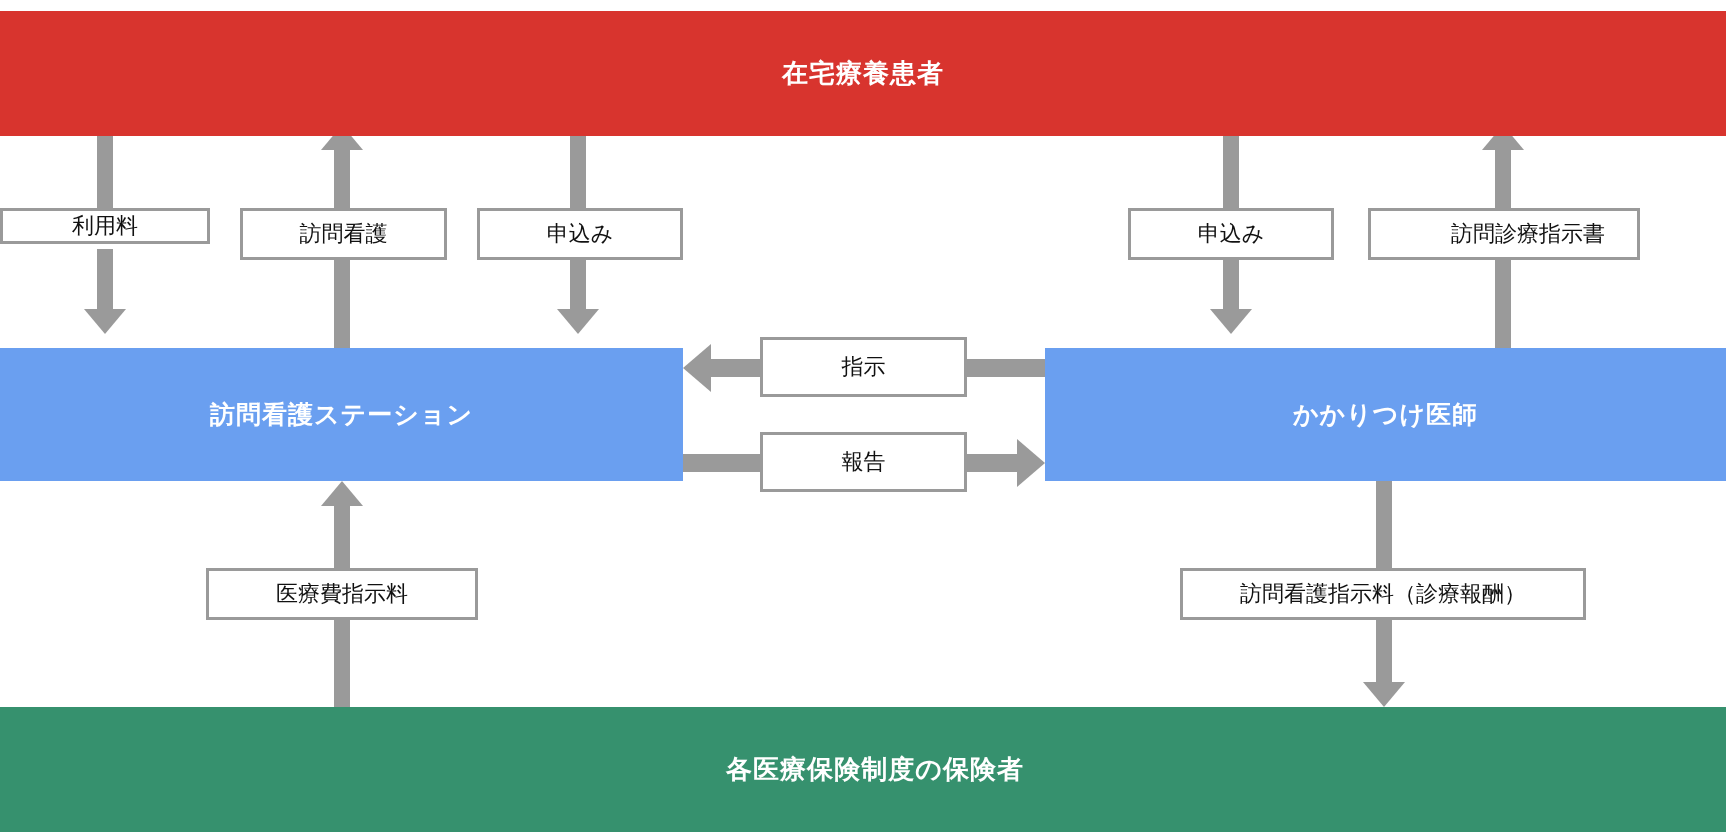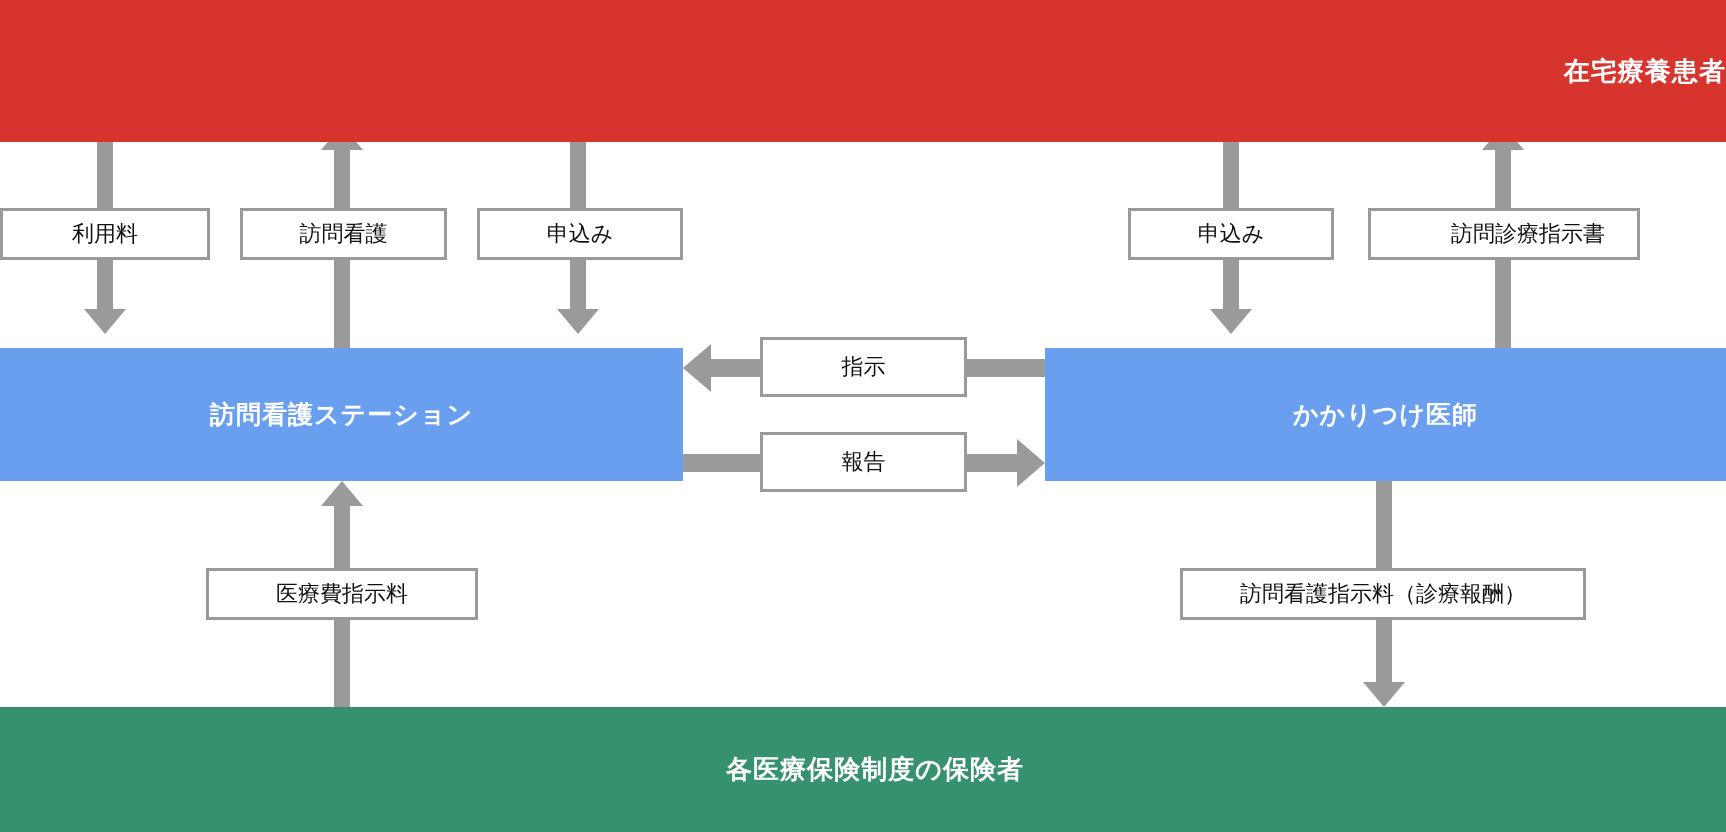--- a/index.html
+++ b/index.html
@@ -11,21 +11,21 @@
   }
   #stage{position:relative;width:1726px;height:832px;background:#fff;}
 
   
   .band{
     position:absolute;
     display:flex;align-items:center;justify-content:center;
     color:#ffffff;font-weight:bold;letter-spacing:.04em;
     z-index:4;
   }
-  .band-top{left:0;top:0;width:1726px;height:142px;font-size:26px;justify-content:flex-end;}
+  .band-top{left:0;top:11px;width:1726px;height:125px;font-size:26px;}
   .band-bottom{left:0;top:707px;width:1726px;height:125px;font-size:26px;}
   .band-mid{top:348px;height:133px;font-size:25px;}
   .band-left{left:0;width:683px;}
   .band-right{left:1045px;width:681px;}
   .vshaft{position:absolute;background:#9a9a9a;width:16px;z-index:1;}
   .hshaft{position:absolute;background:#9a9a9a;height:18px;z-index:1;}
   .head-down{
     position:absolute;width:0;height:0;
     border-left:21px solid transparent;border-right:21px solid transparent;
     border-top:25px solid #9a9a9a;z-index:1;
@@ -63,21 +63,21 @@
 
 <div id="stage">
 
   <div class="band band-top" style="background:#d8342e;">
     <span>在宅療養患者</span>
   </div>
 
   <div class="vshaft" style="left:97px;  top:125px; height:85px;"></div>
   <div class="vshaft" style="left:97px;  top:249px; height:62px;"></div>
   <div class="head-down" style="left:84px;  top:309px;"></div>
-  <div class="chip" style="left:0px; top:208px; width:210px; height:52px;">
+  <div class="chip" style="left:0px; top:208px; width:210px; height:36px;">
     <span>利用料</span>
   </div>
 
   <div class="head-up" style="left:321px; top:125px;"></div>
   <div class="vshaft" style="left:334px; top:150px; height:60px;"></div>
   <div class="vshaft" style="left:334px; top:249px; height:100px;"></div>
   <div class="chip" style="left:240px; top:208px; width:207px; height:52px;">
     <span>訪問看護</span>
   </div>
 

